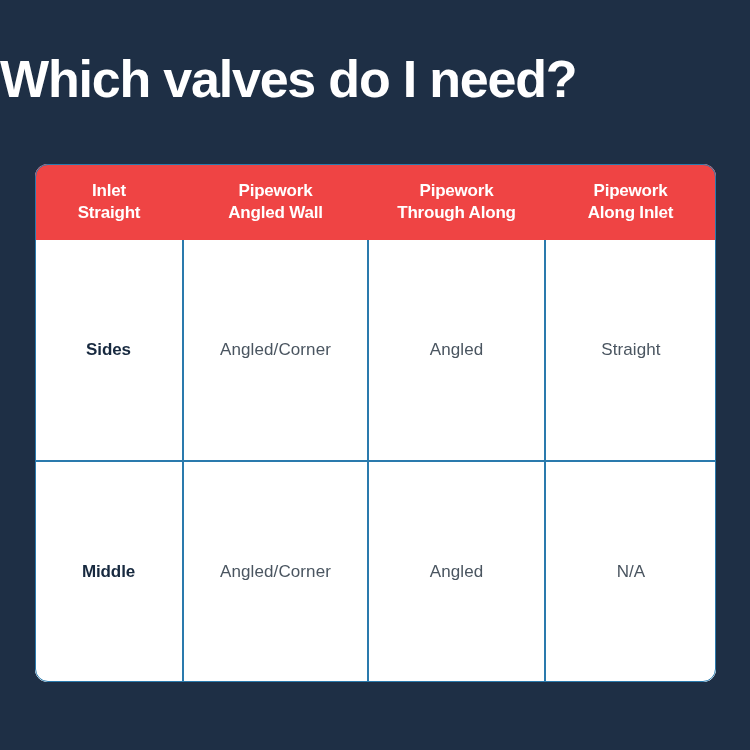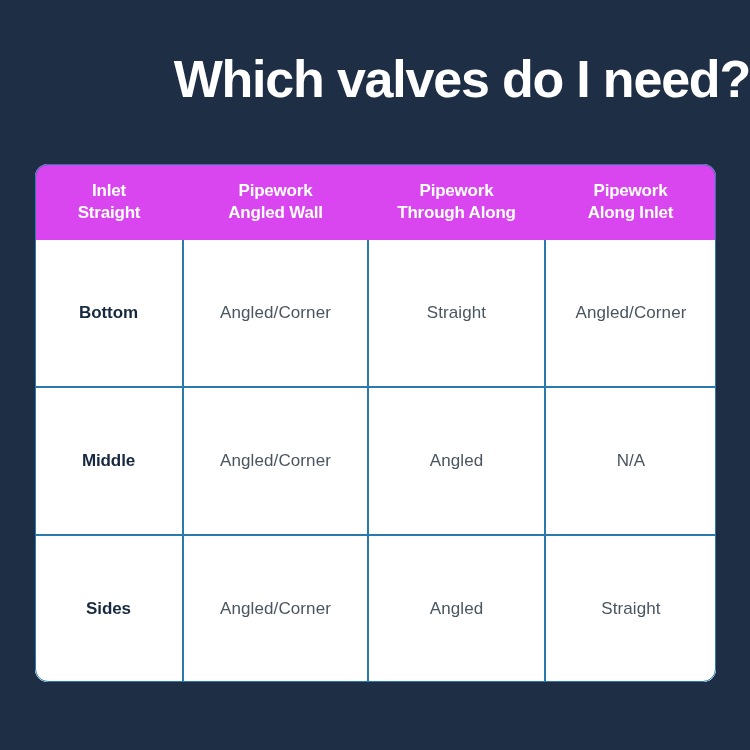--- a/index.html
+++ b/index.html
@@ -21,21 +21,21 @@
     background: #1e2f45;
     box-sizing: border-box;
   }
 
   
   .title {
     position: absolute;
     left: 0;
     top: 52px;
     width: 750px;
-    text-align: right;
+    text-align: left;
     color: #ffffff;
     font-size: 52px;
     font-weight: bold;
     letter-spacing: -1.2px;
     line-height: 1.05;
     white-space: nowrap;
   }
 
   
   .table-wrap {
@@ -57,21 +57,21 @@
     background: #ffffff;
   }
   col.c1 { width: 148px; }
   col.c2 { width: 185px; }
   col.c3 { width: 177px; }
   col.c4 { width: 171px; }
 
   
   thead tr { height: 76px; }
   th.head-cell {
-    background: #d946ef;
+    background: #ef4444;
     color: #ffffff;
     font-size: 17px;
     font-weight: bold;
     line-height: 1.28;
     text-align: center;
     vertical-align: middle;
     padding: 0 6px;
     letter-spacing: -0.2px;
     border: none;
   }
@@ -146,35 +146,29 @@
             <span class="hl">Through Along</span>
           </th>
           <th class="head-cell">
             <span class="hl">Pipework</span>
             <span class="hl">Along Inlet</span>
           </th>
         </tr>
       </thead>
       <tbody>
         <tr>
-          <td class="rowlabel">Bottom</td>
+          <td class="rowlabel">Sides</td>
           <td class="value">Angled/Corner</td>
+          <td class="value">Angled</td>
           <td class="value">Straight</td>
-          <td class="value">Angled/Corner</td>
         </tr>
         <tr>
           <td class="rowlabel">Middle</td>
           <td class="value">Angled/Corner</td>
           <td class="value">Angled</td>
           <td class="value">N/A</td>
-        </tr>
-        <tr>
-          <td class="rowlabel">Sides</td>
-          <td class="value">Angled/Corner</td>
-          <td class="value">Angled</td>
-          <td class="value">Straight</td>
         </tr>
       </tbody>
     </table>
   </div>
   <div class="table-outline"></div>
 
 </div>
 
 </body></html>

